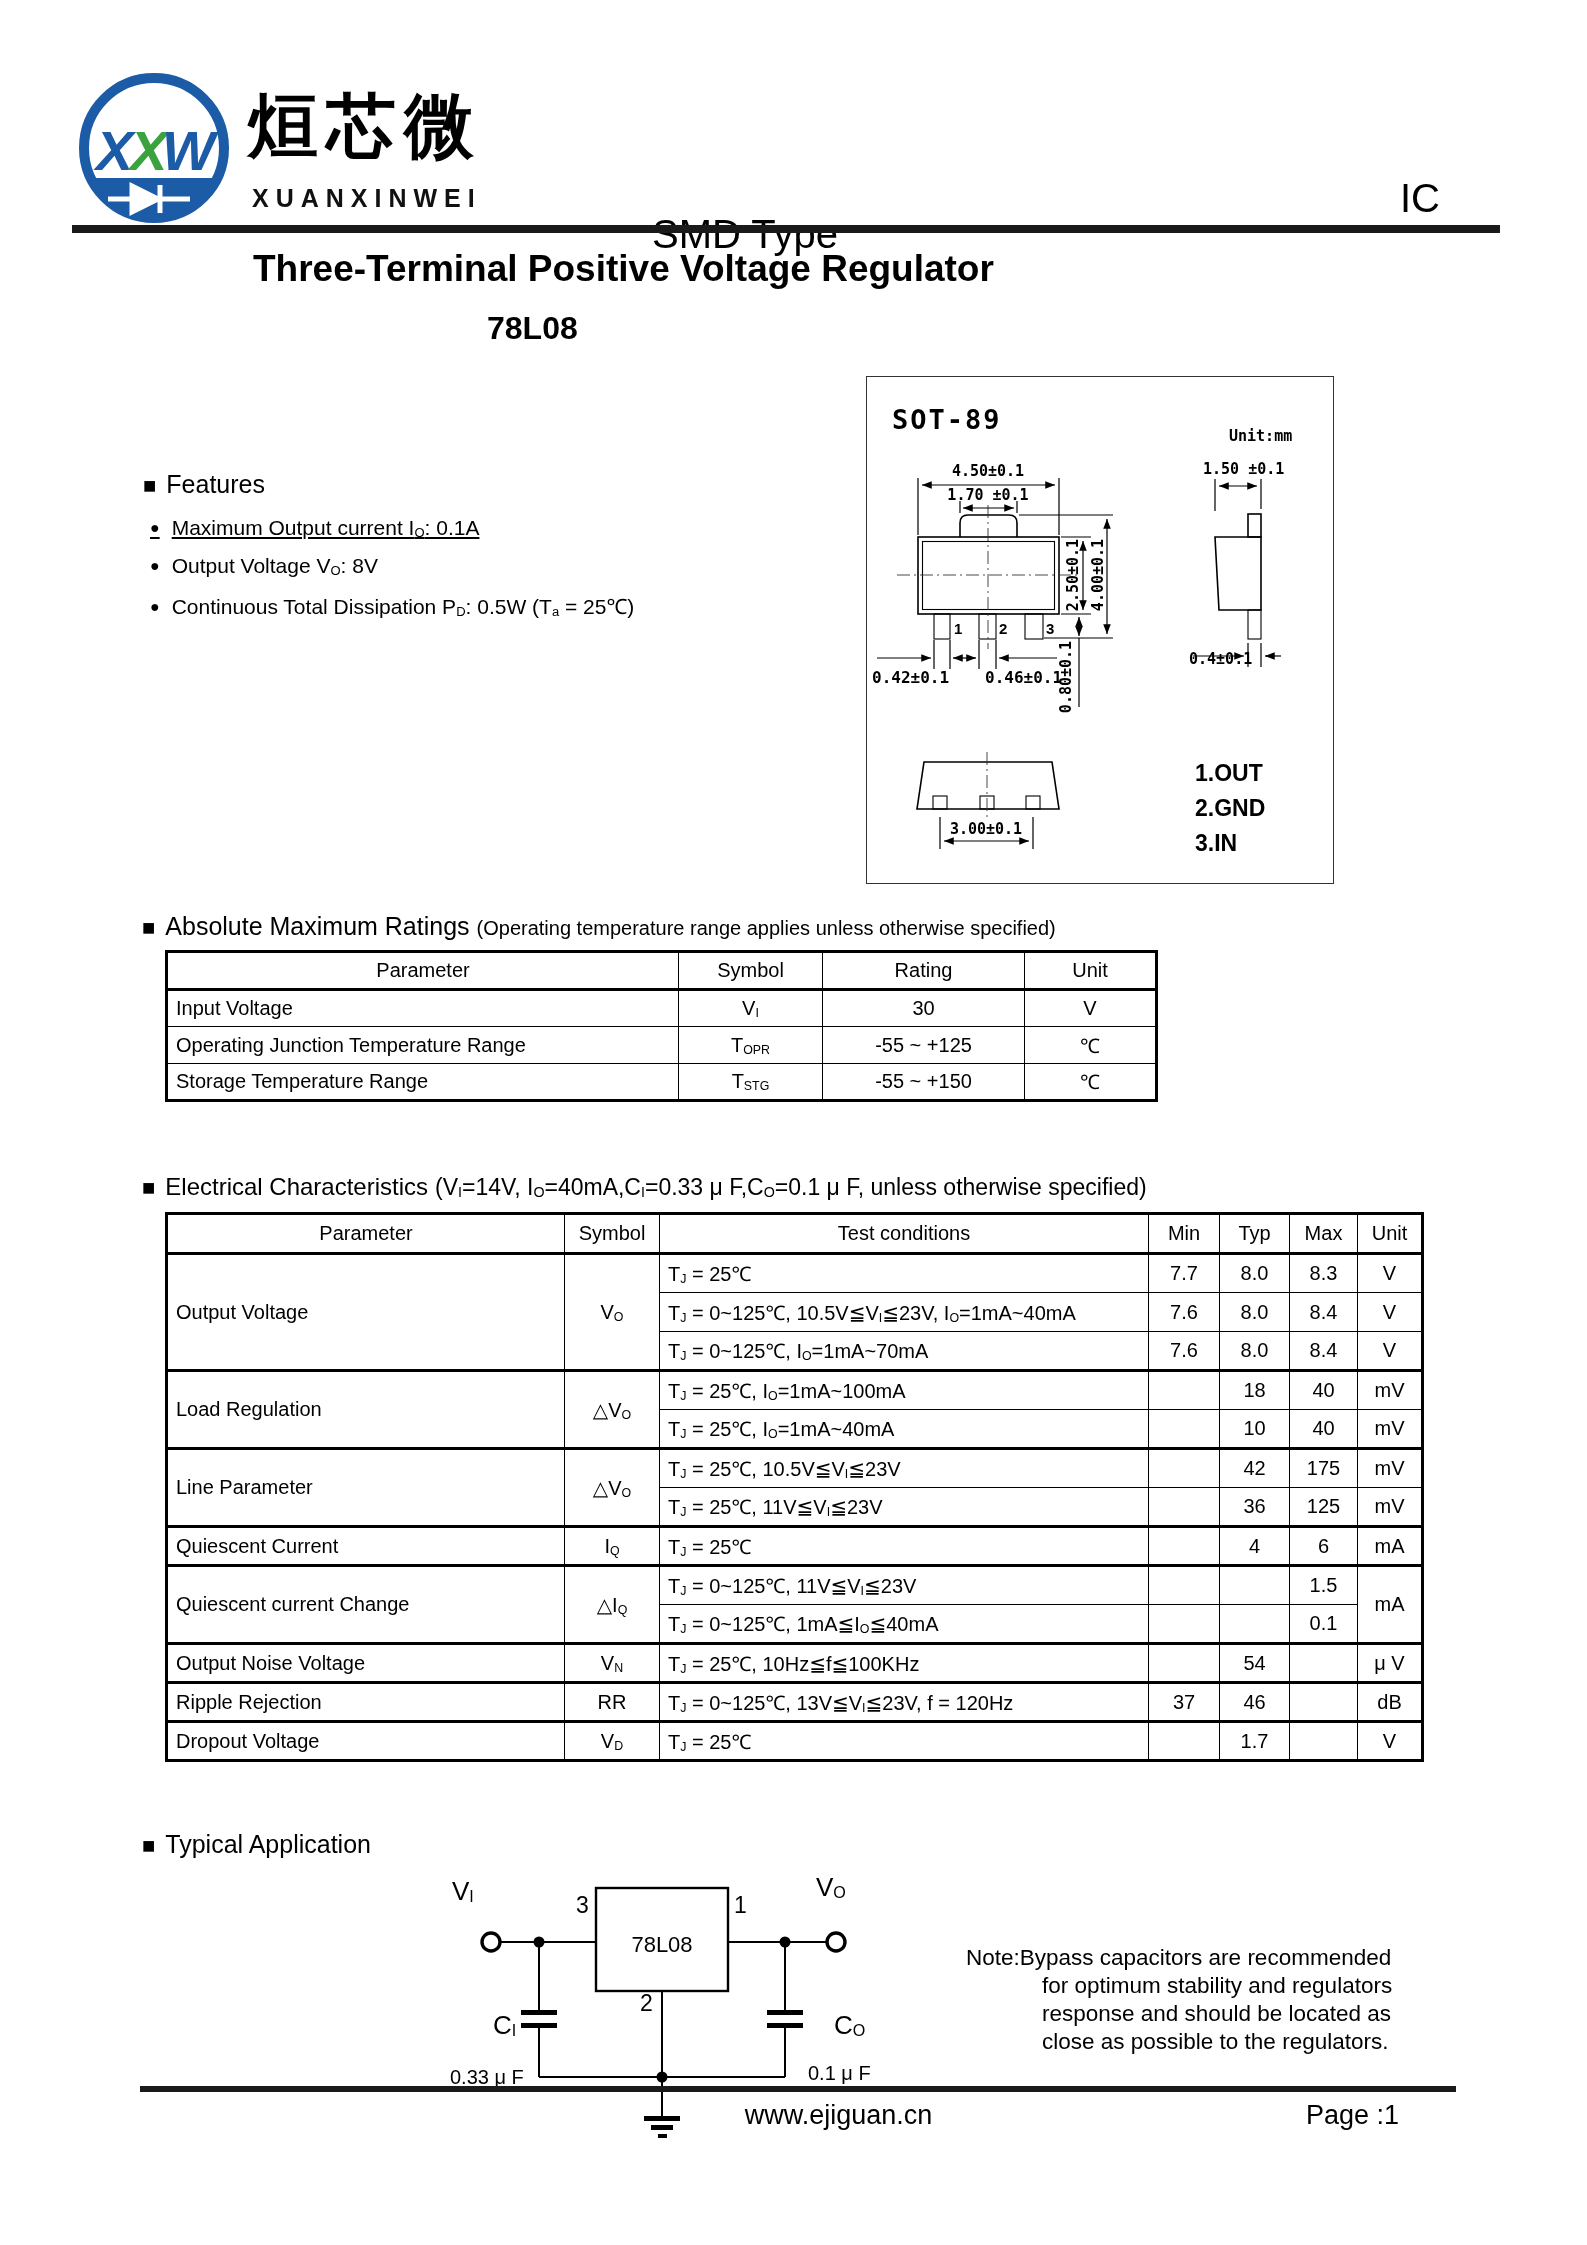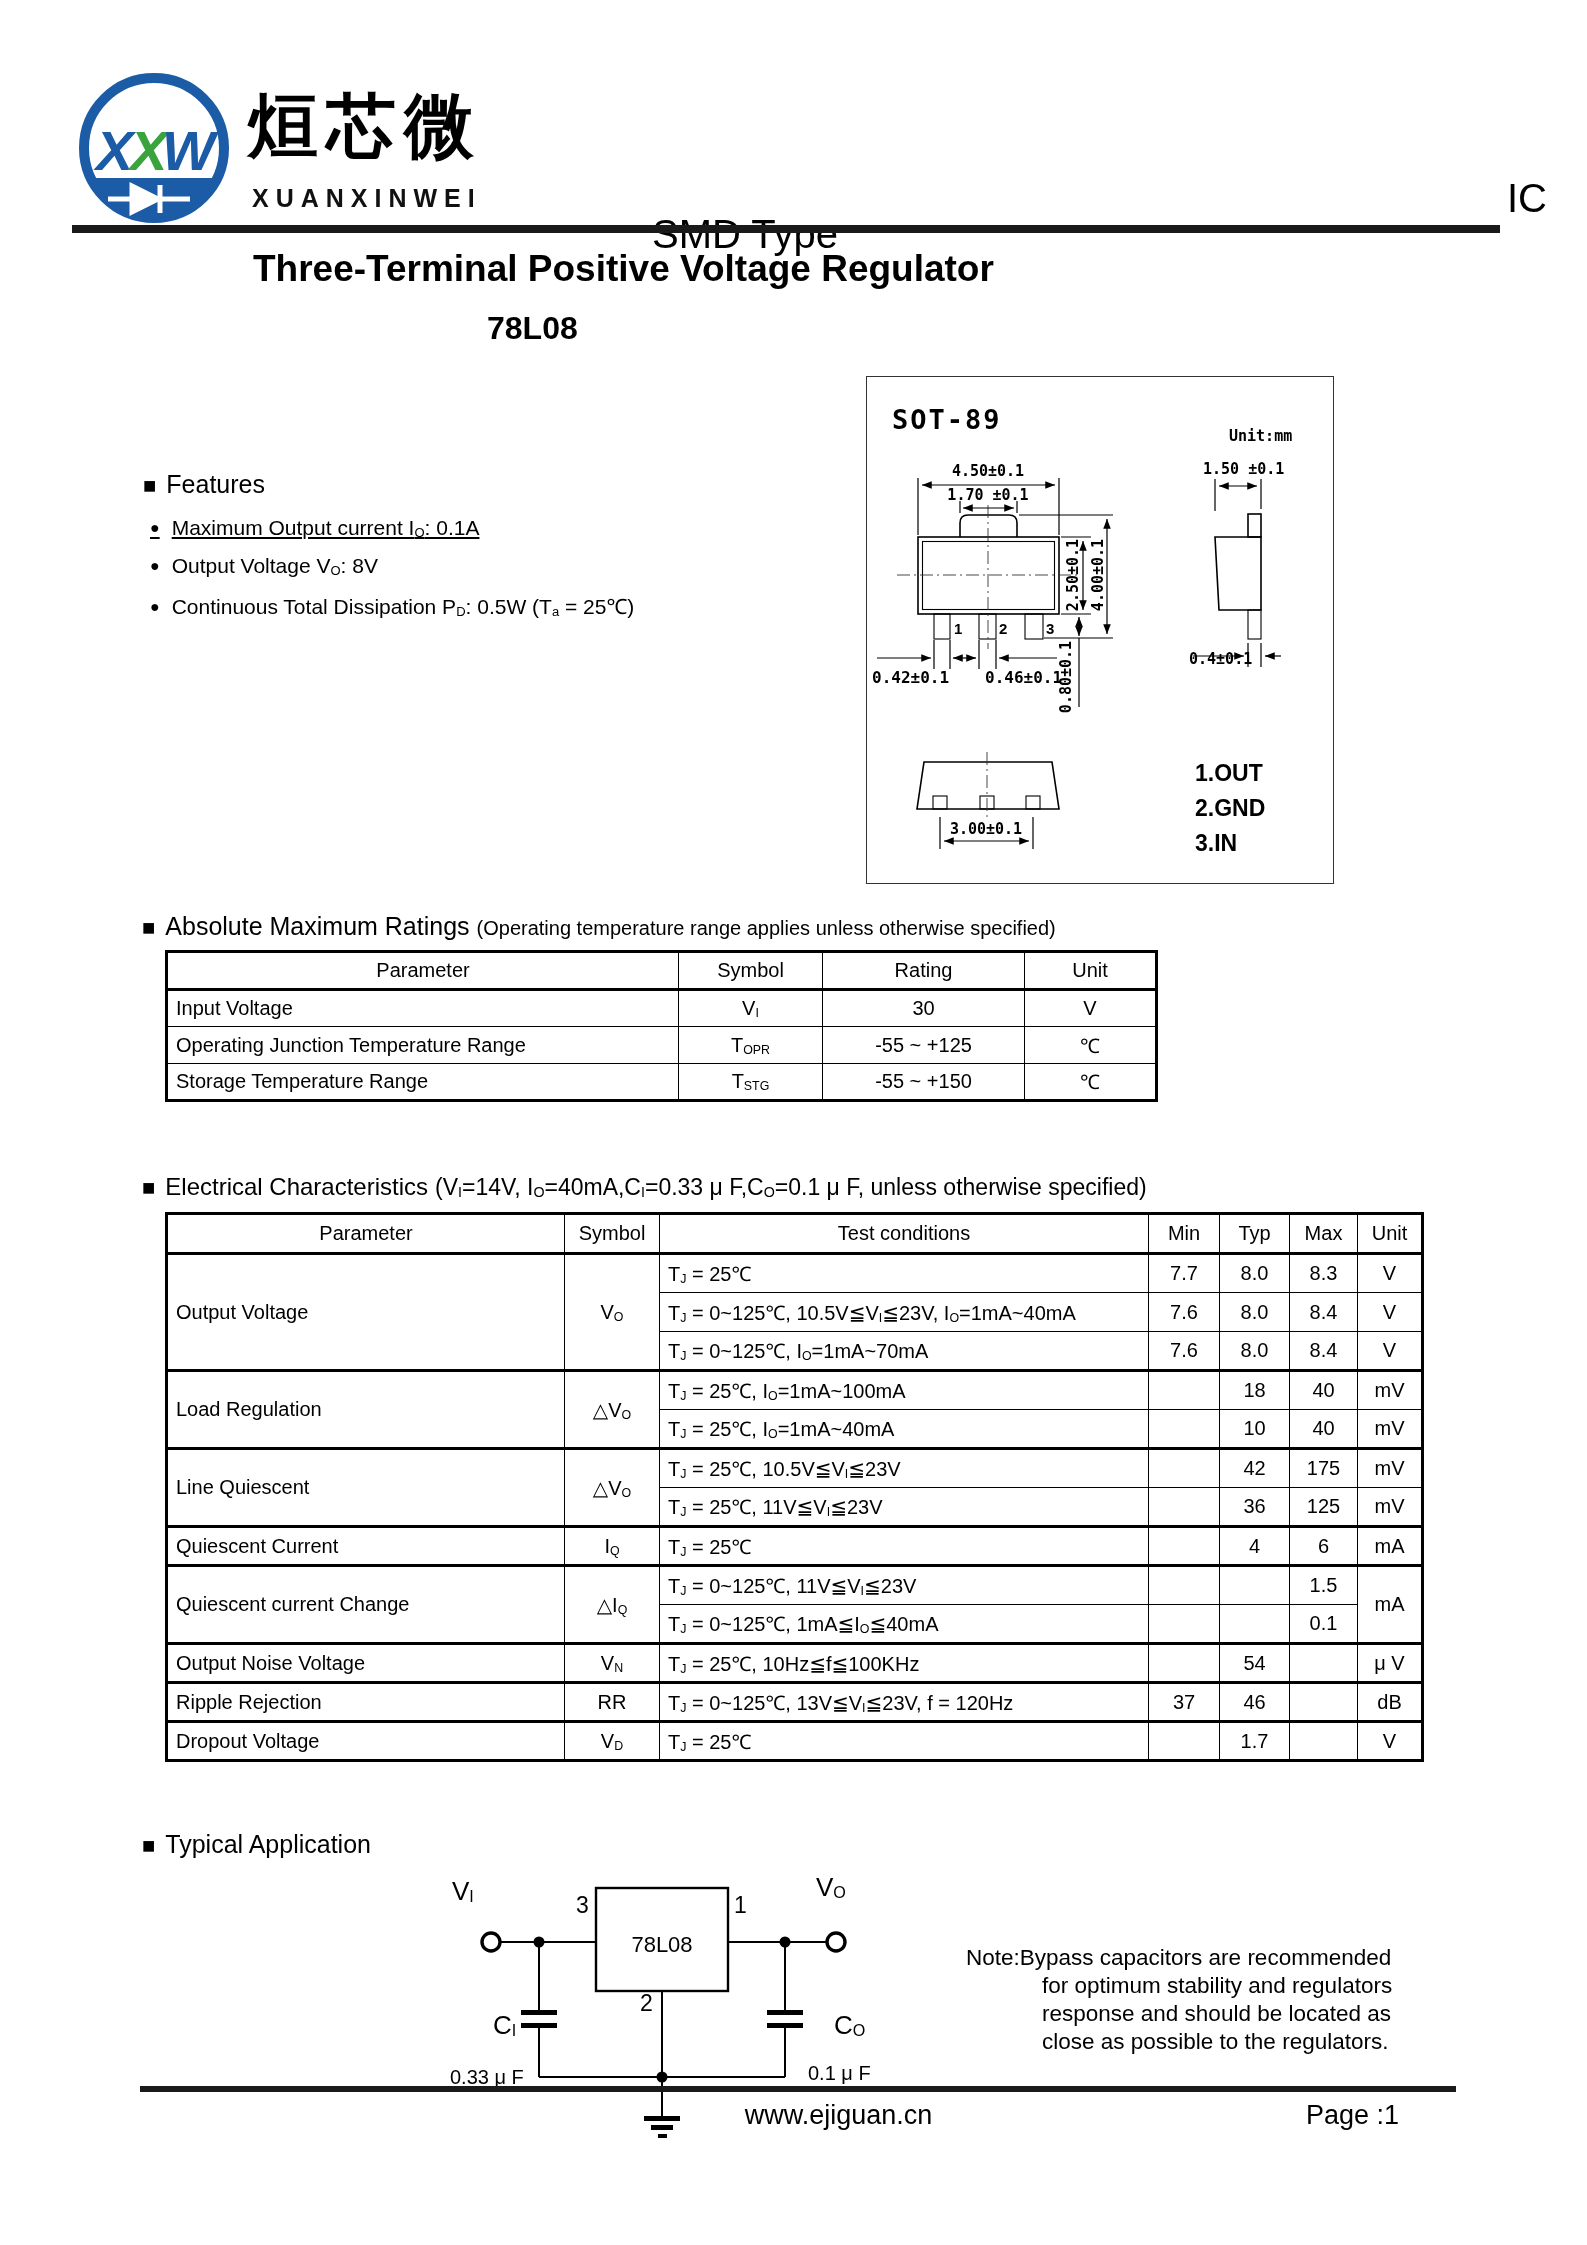--- a/index.html
+++ b/index.html
@@ -80,21 +80,21 @@
         <path d="M62,120 L88,133 L62,146 Z"></path>
         <line x1="90" y1="119" x2="90" y2="147"></line>
         <line x1="90" y1="133" x2="120" y2="133"></line>
       </g>
     </svg>
     <div class="abs brand-cn" style="left:178px;top:14px;">烜芯微</div>
     <div class="abs brand-en" style="left:182px;top:118px;">XUANXINWEI</div>
   </div>
 
   <div class="abs doc-type" style="left:652px;top:184px;margin-top:28px;">SMD Type</div>
-  <div class="abs category" style="left:1507px;top:176px;text-align:center;">IC</div>
+  <div class="abs category" style="left:1400px;top:176px;text-align:center;">IC</div>
   <div class="abs rule" style="left:72px;top:225px;width:1428px;height:8px;"></div>
 
   <div class="abs title-main" style="left:253px;top:248px;">Three-Terminal Positive Voltage Regulator</div>
   <div class="abs title-part" style="left:487px;top:310px;">78L08</div>
 
   <div class="abs pkg-box" style="left:866px;top:376px;width:466px;height:506px;font-weight:bold;">
     <svg width="466" height="506" viewBox="0 0 466 506">
       <defs>
         <marker id="ar" viewBox="0 0 10 10" refX="9" refY="5" markerWidth="9" markerHeight="9" orient="auto-start-reverse">
           <path d="M0,1.5 L9,5 L0,8.5 Z" fill="#000"></path>
@@ -282,21 +282,21 @@
           <td>mV</td>
         </tr>
         <tr>
           <td class="l">T<sub>J</sub> = 25℃, I<sub>O</sub>=1mA~40mA</td>
           <td></td>
           <td>10</td>
           <td>40</td>
           <td>mV</td>
         </tr>
         <tr class="group-start">
-          <td class="l" rowspan="2">Line Quiescent</td>
+          <td class="l" rowspan="2">Line Parameter</td>
           <td rowspan="2">△V<sub>O</sub></td>
           <td class="l">T<sub>J</sub> = 25℃, 10.5V≦V<sub>I</sub>≦23V</td>
           <td></td>
           <td>42</td>
           <td>175</td>
           <td>mV</td>
         </tr>
         <tr>
           <td class="l">T<sub>J</sub> = 25℃, 11V≦V<sub>I</sub>≦23V</td>
           <td></td>

